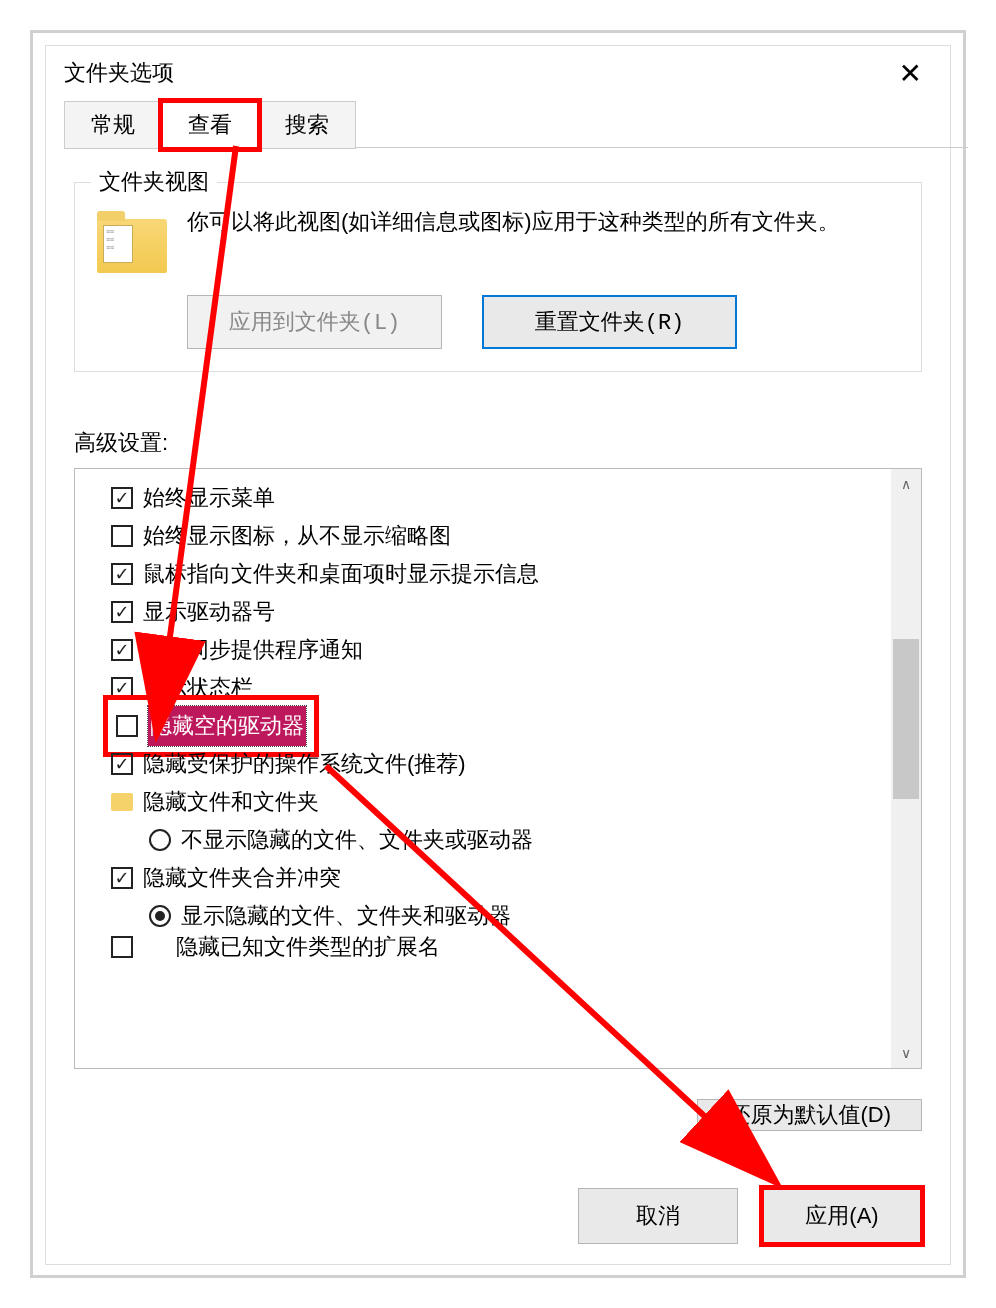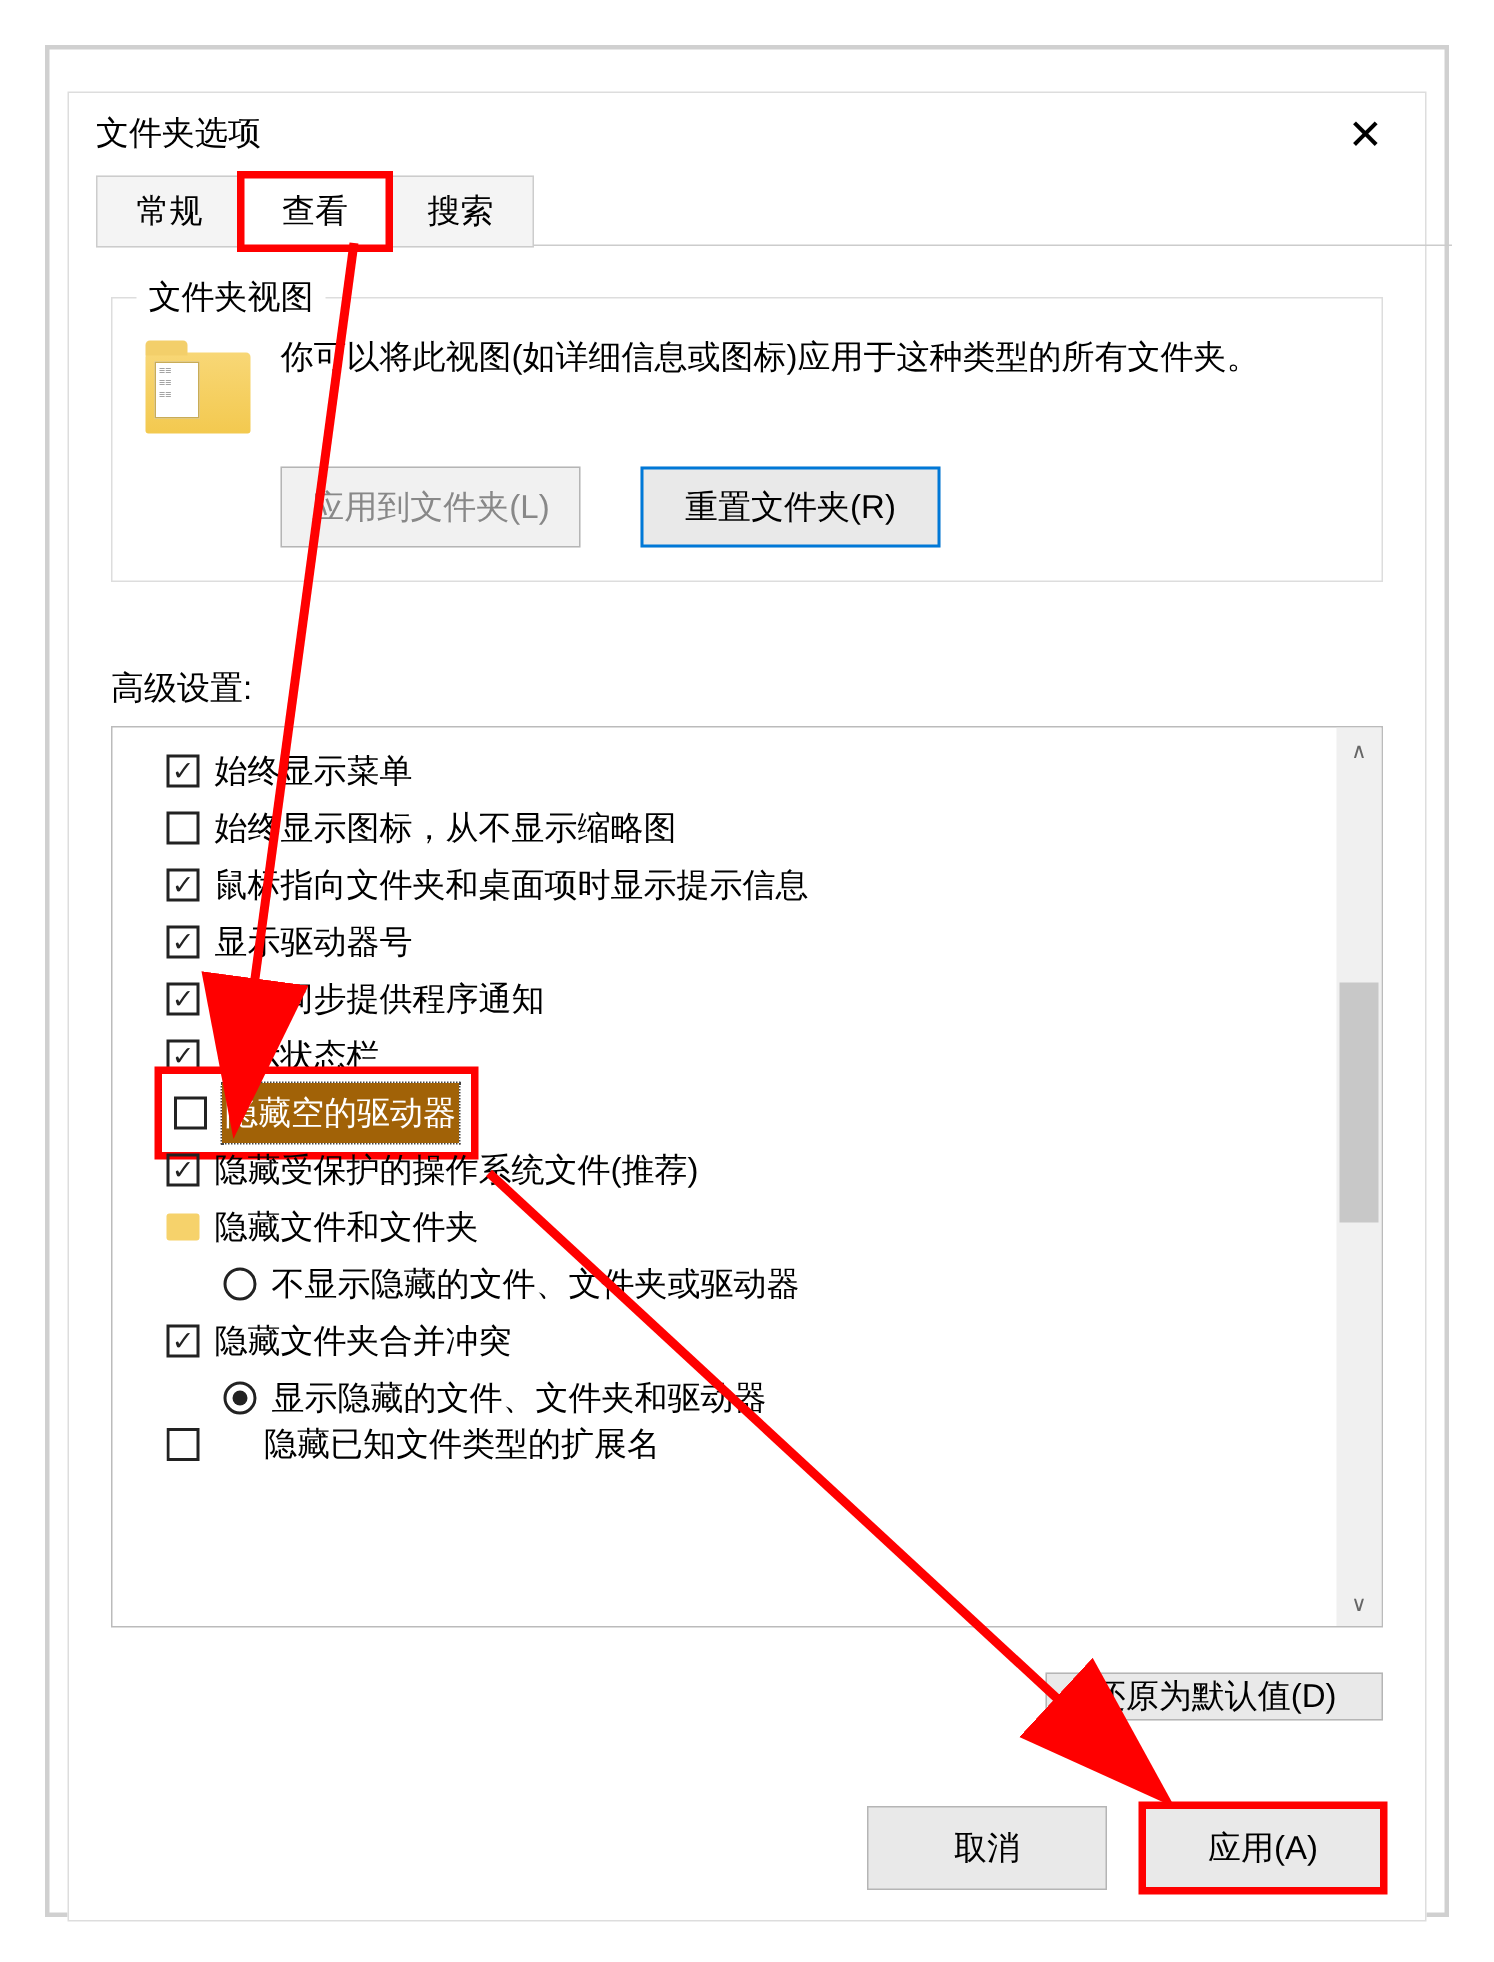--- a/index.html
+++ b/index.html
@@ -22,21 +22,20 @@
     background: #fff;
   }
   .dialog {
     position: absolute;
     top: 12px;
     left: 12px;
     width: 906px;
     height: 1220px;
     background: #fff;
     border: 1px solid #ddd;
-    margin-top: 16px;
   }
   .titlebar {
     height: 54px;
     display: flex;
     align-items: center;
     justify-content: space-between;
     padding: 0 18px;
     font-size: 22px;
   }
   .close-x {
@@ -147,23 +146,23 @@
     display: flex;
     gap: 40px;
     margin-top: 22px;
     margin-left: 90px;
   }
   .btn {
     border: 1px solid #b5b5b5;
     background: #e9e9e9;
     padding: 10px 0;
     font-size: 22px;
-    font-family: Liberation Sans, sans-serif;
-    cursor: pointer;
-    width: 200px;
+    font-family: Liberation Mono, monospace;
+    cursor: pointer;
+    width: 255px;
     text-align: center;
   }
   .btn.disabled {
     background: #f1f1f1;
     color: #888;
     cursor: default;
   }
   .btn.blue-outline {
     border: 2px solid #0078d7;
     background: #e9e9e9;
@@ -253,21 +252,21 @@
   }
   .item-highlight-box {
     outline: 5px solid #ff0000;
     outline-offset: 3px;
     padding: 3px 5px;
     display: inline-flex;
     align-items: center;
     gap: 10px;
   }
   .text-selected {
-    background: #a16207;
+    background: #be185d;
     color: #fff;
     padding: 1px 2px;
     outline: 1px dotted #444;
   }
   .small-folder-icon {
     width: 22px;
     height: 18px;
     background: #f6d26b;
     border-radius: 2px;
     display: inline-block;

